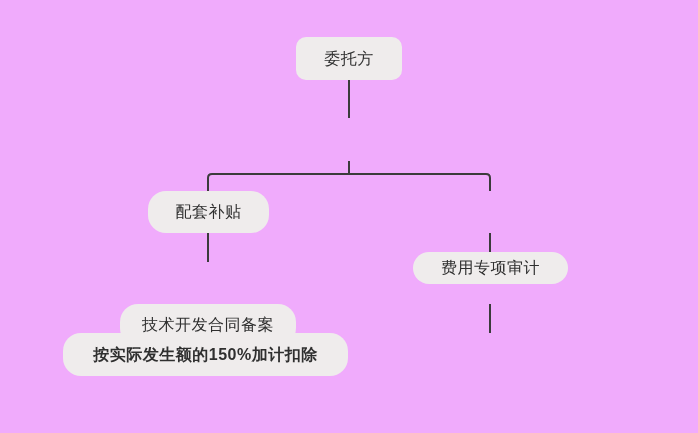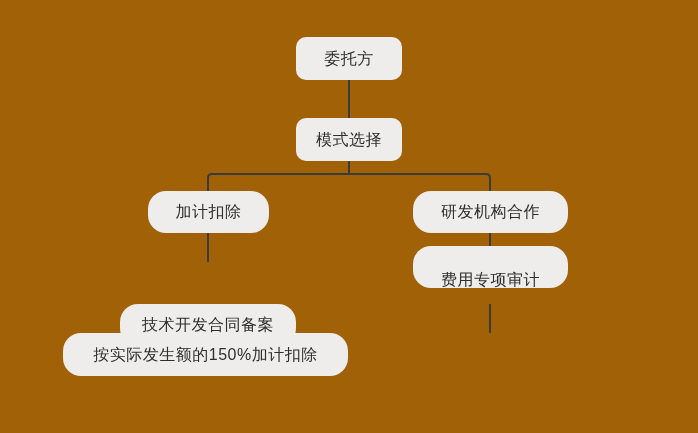--- a/index.html
+++ b/index.html
@@ -4,21 +4,21 @@
 <style>
   html, body {
     margin: 0;
     padding: 0;
     background: #ffffff;
   }
   .canvas {
     position: relative;
     width: 698px;
     height: 433px;
-    background: #a16207;
+    background: #f0abfc;
     font-family: "Liberation Sans", sans-serif;
     overflow: hidden;
   }
   .edges-svg {
     position: absolute;
     left: 0;
     top: 0;
     width: 698px;
     height: 433px;
     pointer-events: none;
@@ -44,22 +44,22 @@
   }
   .r-small { border-radius: 10px; }
   .r-large { border-radius: 18px; }
 
   
   .n-client       { left: 296px; top: 37px;  width: 106px; height: 43px; }
   .n-mode         { left: 296px; top: 118px; width: 106px; height: 43px; }
   .n-university   { left: 148px; top: 191px; width: 121px; height: 42px; }
   .n-rd           { left: 413px; top: 191px; width: 155px; height: 42px; }
   .n-contract     { left: 120px; top: 262px; width: 176px; height: 42px; margin-top: 42px; }
-  .n-audit        { left: 413px; top: 246px; width: 155px; height: 42px; align-items: flex-end; }
-  .n-deduction    { left: 63px;  top: 333px; width: 285px; height: 43px; }
+  .n-audit        { left: 413px; top: 252px; width: 155px; height: 32px; }
+  .n-deduction    { left: 63px;  top: 333px; width: 285px; height: 43px; font-weight: bold; }
   .n-subsidy      { left: 363px; top: 333px; width: 248px; height: 43px; }
 </style>
 </head>
 <body>
 
 <div class="canvas">
 
   <svg class="edges-svg" viewBox="0 0 698 433" xmlns="http://www.w3.org/2000/svg">
     <path d="M349 80 L349 118"></path>
     <path d="M349 161 L349 174"></path>
@@ -67,31 +67,25 @@
     <path d="M208 233 L208 262"></path>
     <path d="M490 233 L490 262"></path>
     <path d="M208 304 L208 333"></path>
     <path d="M490 304 L490 333"></path>
   </svg>
 
   <div class="node r-small n-client">
     <span>委托方</span>
   </div>
 
-  <div class="node r-small n-mode">
-    <span>模式选择</span>
+
+  <div class="node r-large n-university">
+    <span>配套补贴</span>
   </div>
 
-  <div class="node r-large n-university">
-    <span>加计扣除</span>
-  </div>
-
-  <div class="node r-large n-rd">
-    <span>研发机构合作</span>
-  </div>
 
   <div class="node r-large n-contract">
     <span>技术开发合同备案</span>
   </div>
 
   <div class="node r-large n-audit">
     <span>费用专项审计</span>
   </div>
 
   <div class="node r-large n-deduction">

